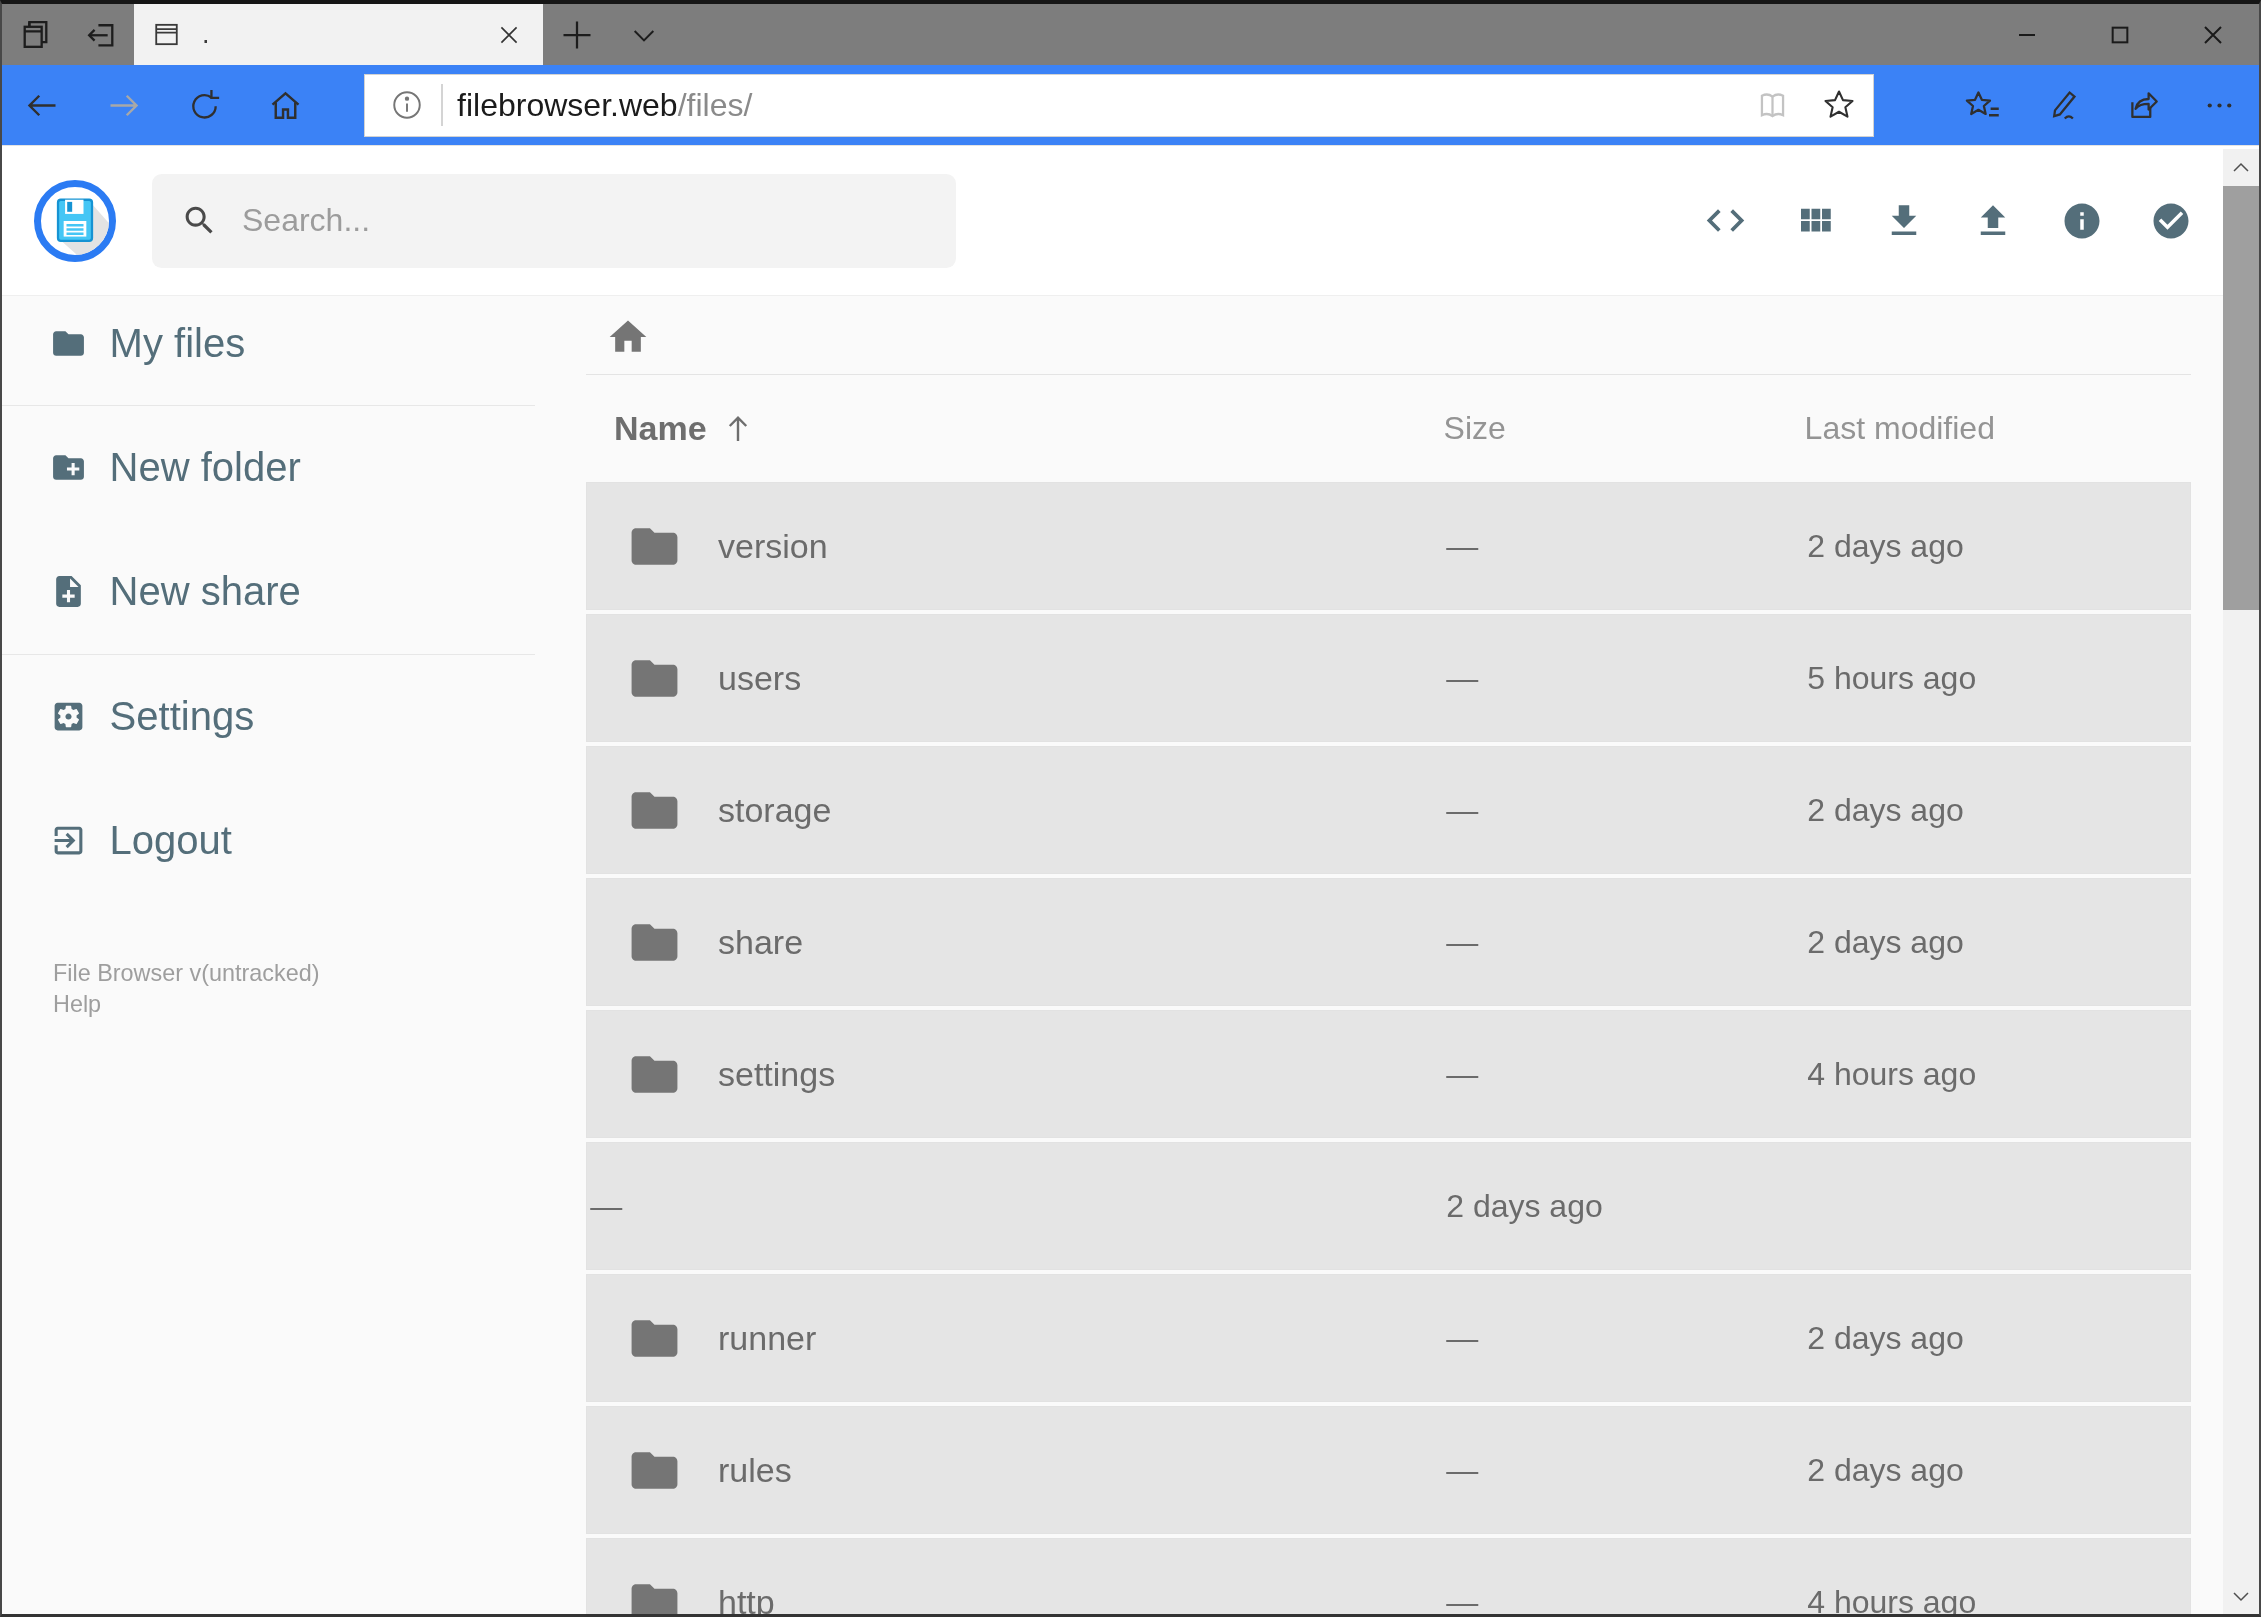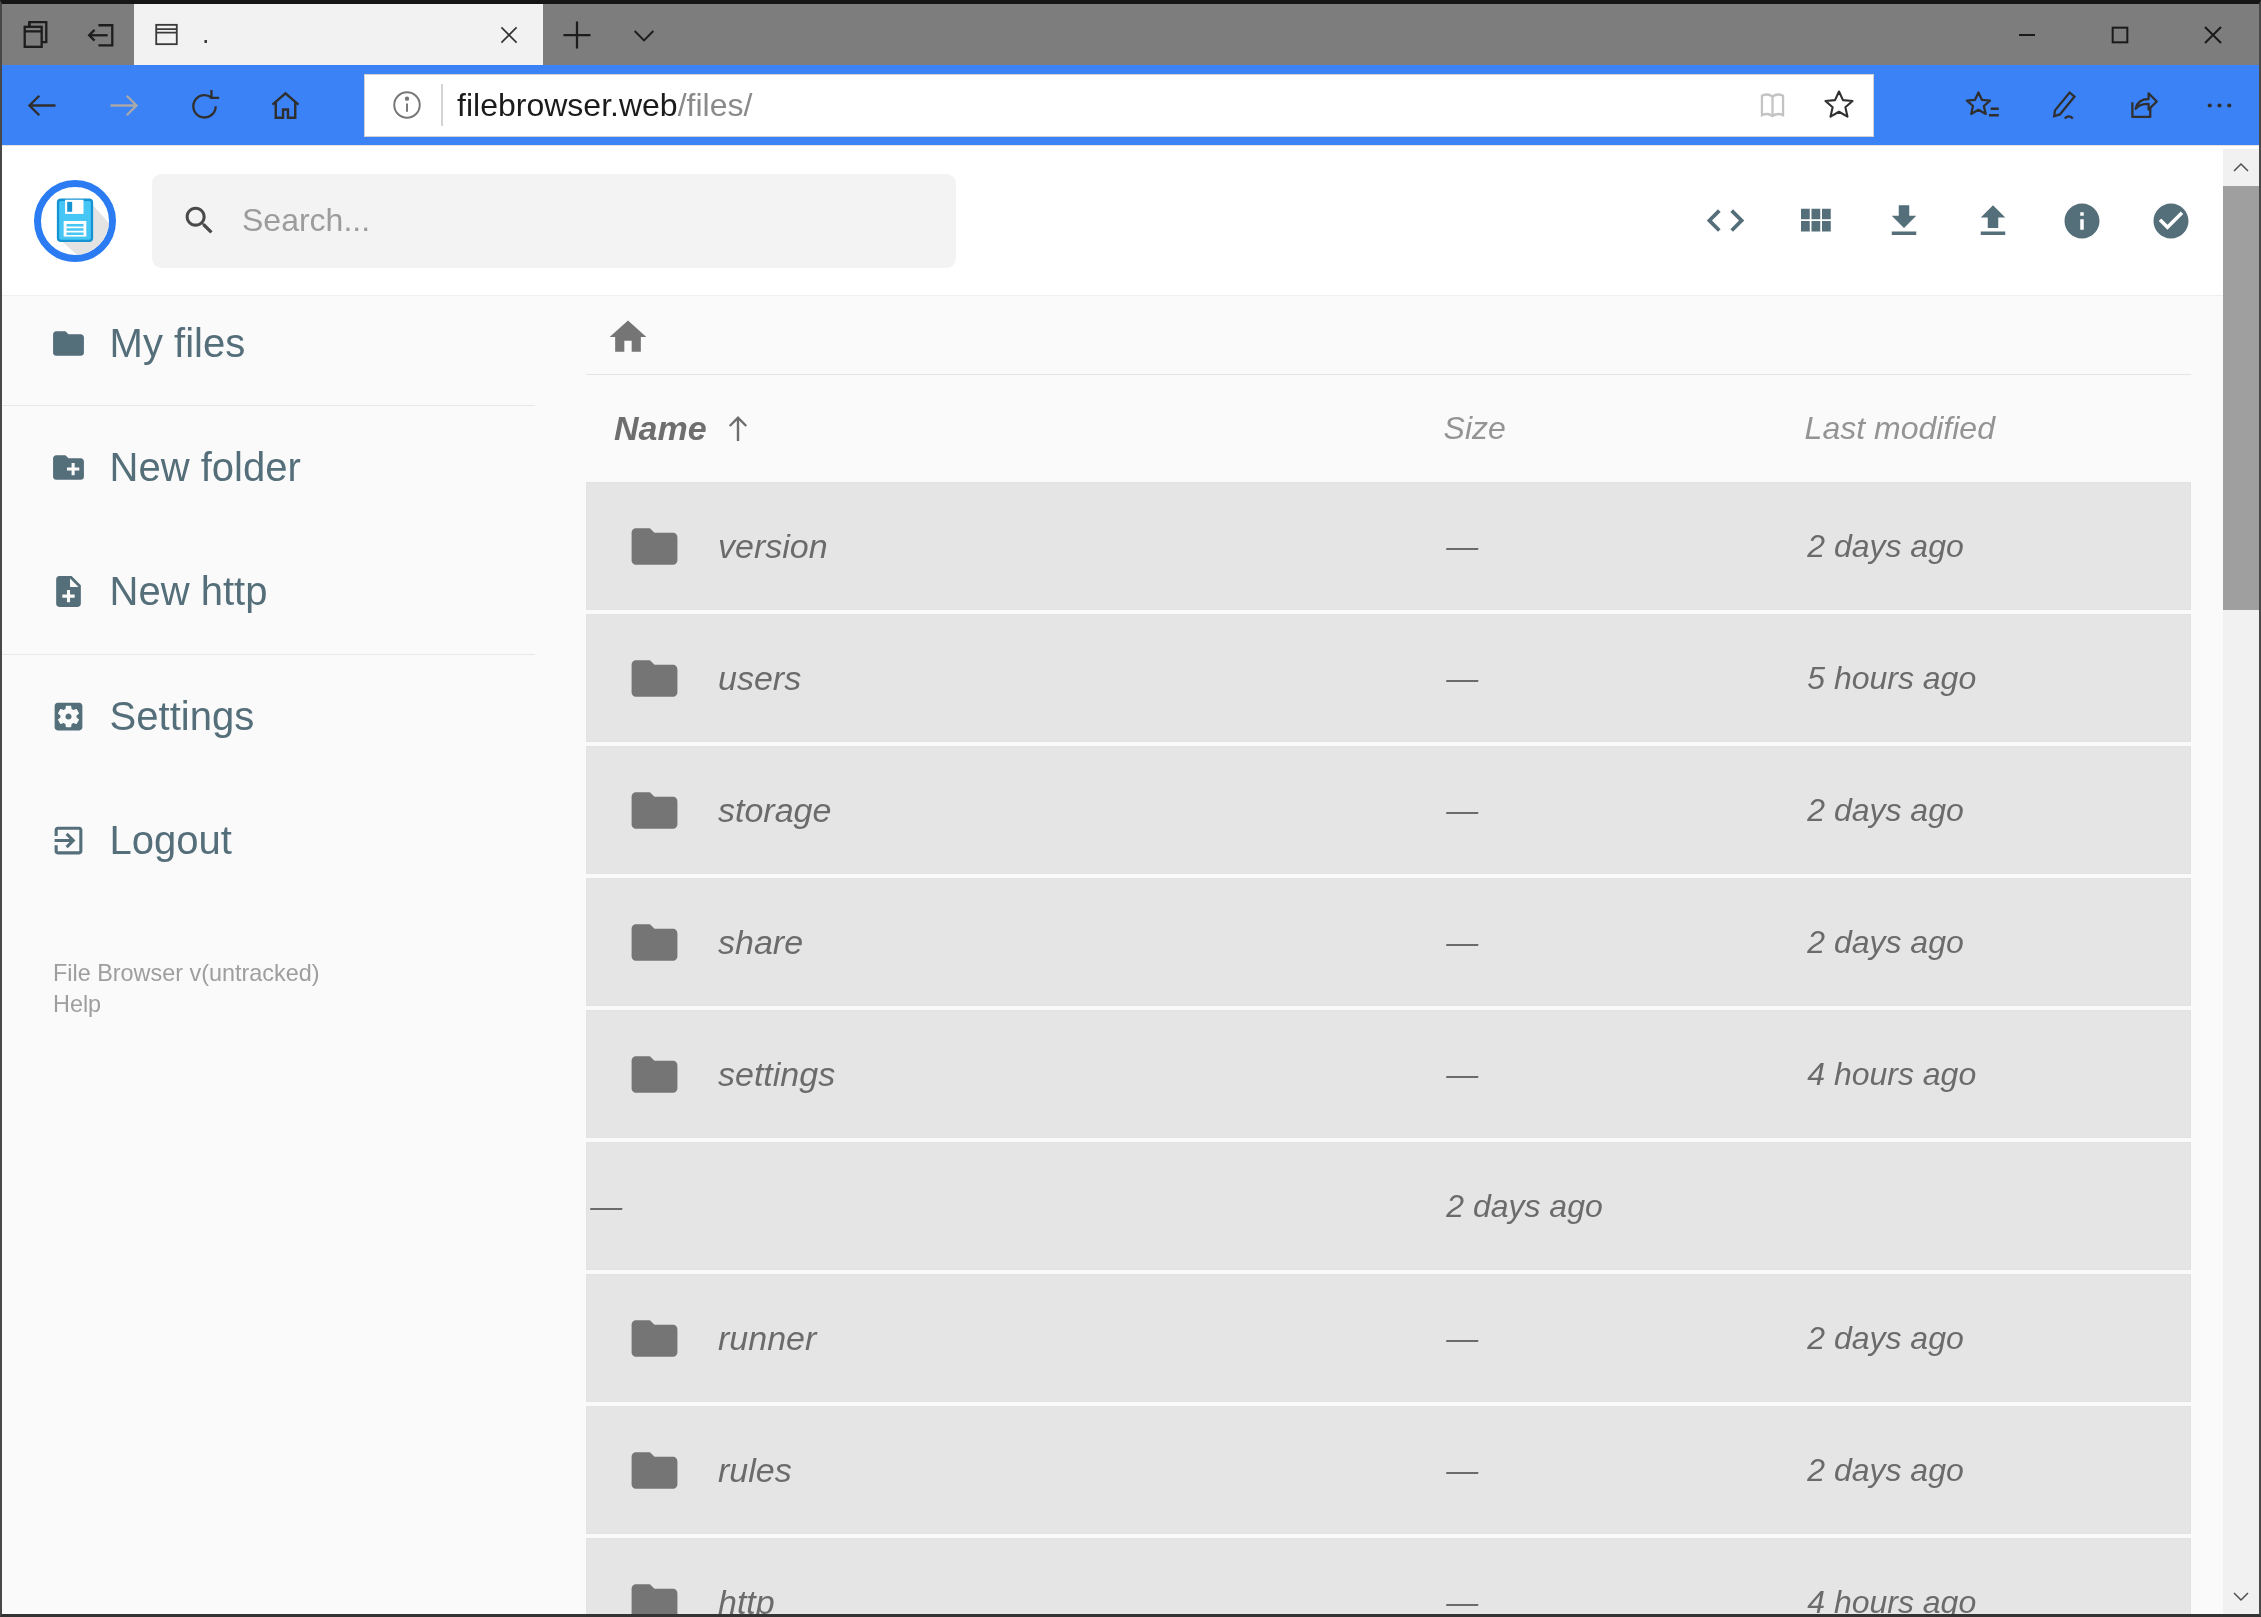--- a/index.html
+++ b/index.html
@@ -52,21 +52,21 @@
   .sidebar{position:absolute;left:0;top:0;width:533px;bottom:0;}
   .side-item{display:flex;align-items:center;padding-left:48px;color:#546e7a;}
   .side-item .lbl{margin-left:22.6px;font-size:40px;}
   .si-1{height:106px;padding-bottom:18px;}
   .si{height:124px;}
   .side-div{height:0.8px;background:#e7e7e7;}
   .side-footer{margin:55px 0 16px 51px;color:#9e9e9e;font-size:23.4px;line-height:31.5px;}
   .side-footer .help{display:inline-block;}
 
   
-  .main{position:absolute;left:584px;right:68px;top:0;bottom:0;font-style:italic;}
+  .main{position:absolute;left:584px;right:68px;top:0;bottom:0;}
   .crumbs{height:76px;display:flex;align-items:center;border-bottom:0.8px solid #e4e4e4;}
   .home-btn{margin-left:20px;color:#757575;}
   .listing-header{height:107px;display:grid;grid-template-columns:856px 361px 1fr;align-items:center;}
   .col-name{padding-left:28px;display:flex;align-items:center;font-size:34px;font-weight:bold;color:#6e6e6e;}
   .col-name svg{margin-left:13px;color:#6e6e6e;}
   .col-size,.col-mod{font-size:32px;color:#949494;padding-left:1.6px;}
   .file-row{height:128px;background:#e5e5e5;border:0.8px solid #e2e2e2;margin-bottom:4px;
             display:grid;grid-template-columns:856px 361px 1fr;align-items:center;}
   .name-cell{display:flex;align-items:center;padding-left:40px;}
   .folder-ic{width:55px;height:55px;fill:#757575;flex:none;}
@@ -321,21 +321,21 @@
       <div class="side-item si">
         <svg width="37" height="37" viewBox="0 0 24 24" fill="currentColor">
           <path d="M20 6h-8l-2-2H4c-1.1 0-2 .9-2 2v12c0 1.1.9 2 2 2h16c1.1 0 2-.9 2-2V8c0-1.1-.9-2-2-2zm-1 8h-3v3h-2v-3h-3v-2h3V9h2v3h3v2z"></path>
         </svg>
         <span class="lbl">New folder</span>
       </div>
       <div class="side-item si">
         <svg width="37" height="37" viewBox="0 0 24 24" fill="currentColor">
           <path d="M14 2H6c-1.1 0-2 .9-2 2v16c0 1.1.9 2 2 2h12c1.1 0 2-.9 2-2V8l-6-6zm2 14h-3v3h-2v-3H8v-2h3v-3h2v3h3v2zm-3-7V3.5L18.5 9H13z"></path>
         </svg>
-        <span class="lbl">New http</span>
+        <span class="lbl">New share</span>
       </div>
       <div class="side-div"></div>
       <div class="side-item si">
         <svg width="37" height="37" viewBox="0 0 24 24" fill="currentColor">
           <path d="M12 10c-1.1 0-2 .9-2 2s.9 2 2 2 2-.9 2-2-.9-2-2-2zm7-7H5c-1.1 0-2 .9-2 2v14c0 1.1.9 2 2 2h14c1.1 0 2-.9 2-2V5c0-1.1-.9-2-2-2zm-1.75 9c0 .23-.02.46-.05.68l1.48 1.16c.13.11.17.3.08.45l-1.4 2.42c-.09.15-.27.21-.43.15l-1.74-.7c-.36.28-.76.51-1.18.69l-.26 1.85c-.03.17-.18.3-.35.3h-2.8c-.17 0-.32-.13-.35-.3l-.26-1.85c-.43-.18-.82-.41-1.18-.69l-1.74.7c-.16.06-.34 0-.43-.15l-1.4-2.42c-.09-.15-.05-.34.08-.45l1.48-1.16c-.03-.22-.05-.45-.05-.68s.02-.46.05-.68l-1.48-1.16c-.13-.11-.17-.3-.08-.45l1.4-2.42c.09-.15.27-.21.43-.15l1.74.7c.36-.28.76-.51 1.18-.69l.26-1.85c.03-.17.18-.3.35-.3h2.8c.17 0 .32.13.35.3l.26 1.85c.43.18.82.41 1.18.69l1.74-.7c.16-.06.34 0 .43.15l1.4 2.42c.09.15.05.34-.08.45l-1.48 1.16c.03.22.05.45.05.68z"></path>
         </svg>
         <span class="lbl">Settings</span>
       </div>
       <div class="side-item si">
         <svg width="37" height="37" viewBox="0 0 24 24" fill="currentColor">

